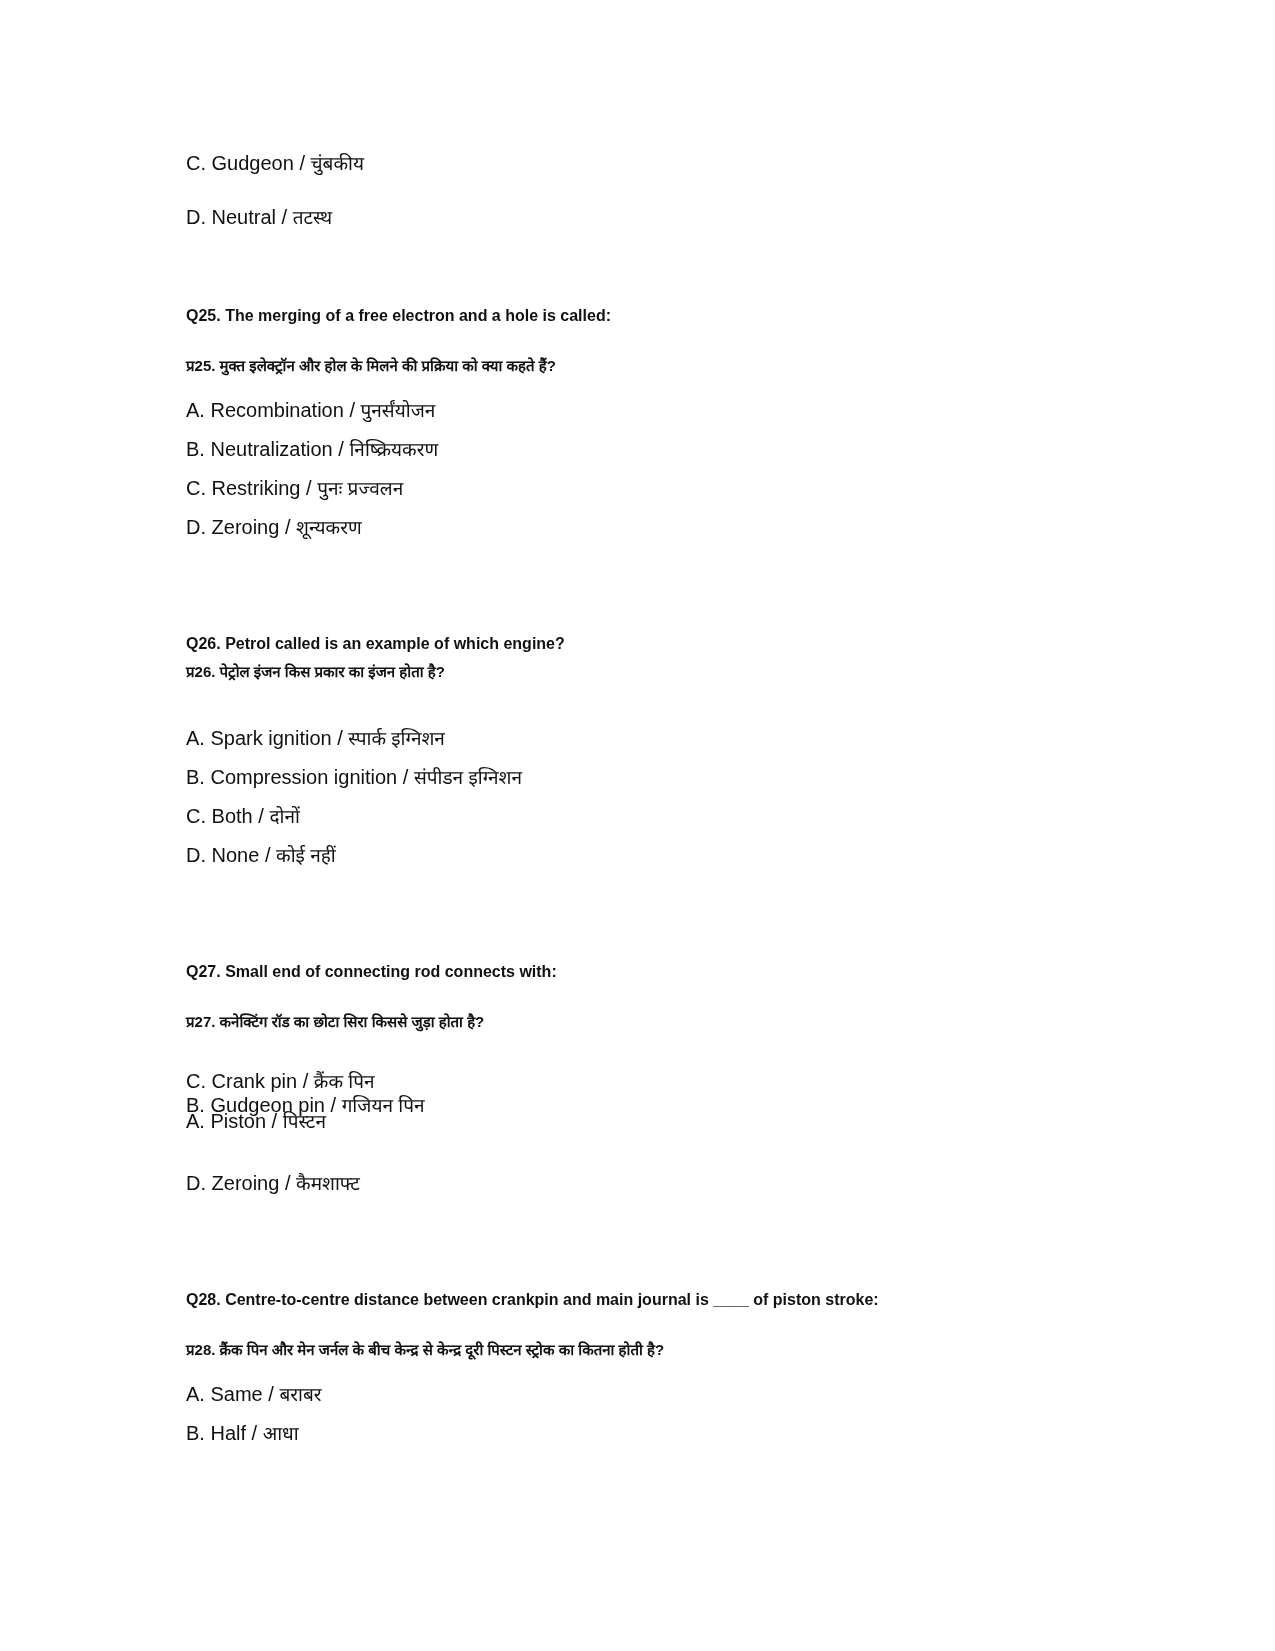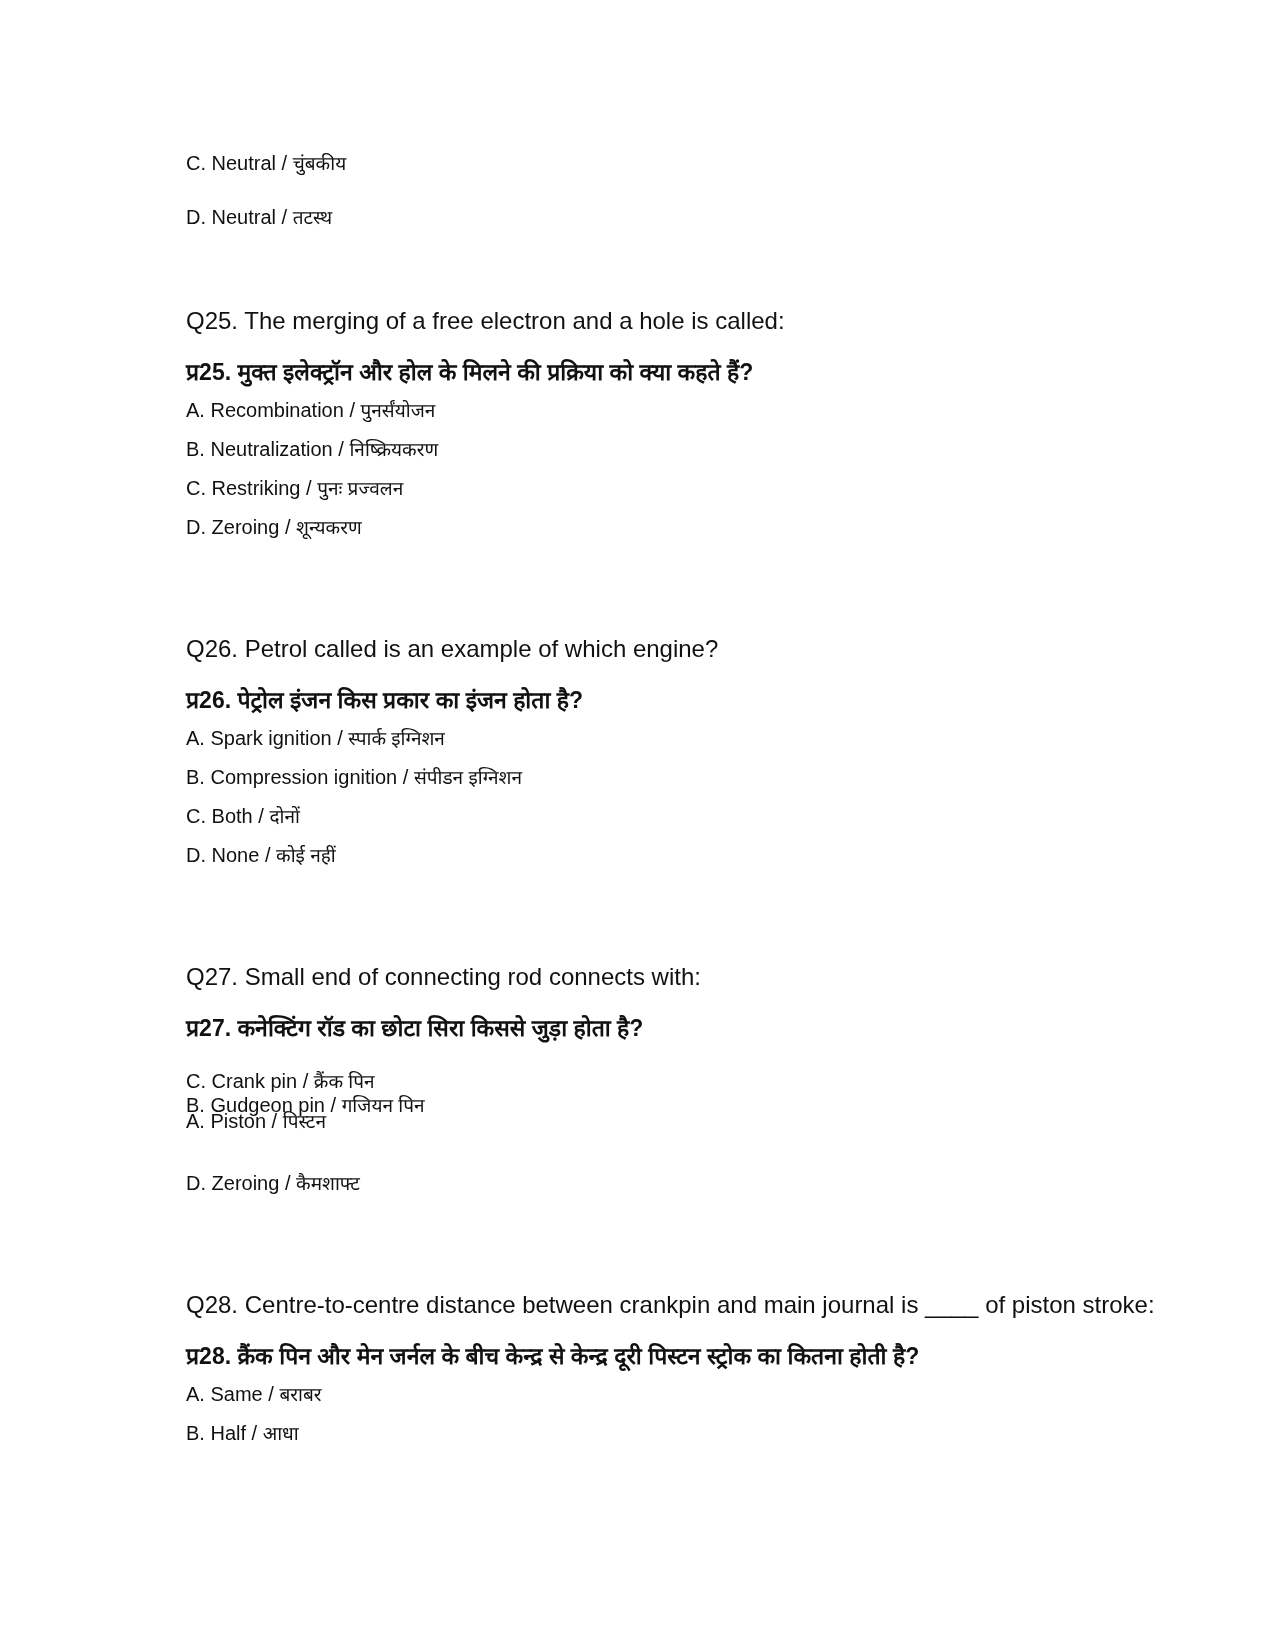--- a/index.html
+++ b/index.html
@@ -1,40 +1,40 @@
 <!DOCTYPE html>
 <html><head>
   <meta charset="utf-8">
   <style>
     html, body { margin: 0; padding: 0; background: #ffffff; }
     body { width: 1275px; height: 1651px; position: relative; overflow: hidden;
       font-family: "Liberation Sans", "DejaVu Sans", sans-serif; color: #111; }
     .page { position: absolute; left: 186px; top: 0; width: 900px; }
     .opt { position: absolute; left: 0; font-size: 20px; white-space: nowrap; }
-    .q-en { position: absolute; left: 0; font-size: 24px; font-weight: normal; white-space: nowrap; }
-    .q-hi { position: absolute; left: 0; font-size: 23px; font-weight: bold; white-space: nowrap; }
+    .q-en { position: absolute; left: 0; font-size: 16px; font-weight: bold; white-space: nowrap; }
+    .q-hi { position: absolute; left: 0; font-size: 15px; font-weight: bold; white-space: nowrap; }
     .opt .hi { font-size: 19px; }
   </style>
 </head>
 <body>
 
 <div class="page">
 
-  <div class="opt" style="top:150px"><span>C. Neutral / </span><span class="hi">चुंबकीय</span></div>
+  <div class="opt" style="top:150px"><span>C. Gudgeon / </span><span class="hi">चुंबकीय</span></div>
   <div class="opt" style="top:204px"><span>D. Neutral / </span><span class="hi">तटस्थ</span></div>
 
   <div class="q-en" style="top:307px">Q25. The merging of a free electron and a hole is called:</div>
   <div class="q-hi" style="top:355px">प्र25. मुक्त इलेक्ट्रॉन और होल के मिलने की प्रक्रिया को क्या कहते हैं?</div>
   <div class="opt" style="top:397px"><span>A. Recombination / </span><span class="hi">पुनर्संयोजन</span></div>
   <div class="opt" style="top:436px"><span>B. Neutralization / </span><span class="hi">निष्क्रियकरण</span></div>
   <div class="opt" style="top:475px"><span>C. Restriking / </span><span class="hi">पुनः प्रज्वलन</span></div>
   <div class="opt" style="top:514px"><span>D. Zeroing / </span><span class="hi">शून्यकरण</span></div>
 
   <div class="q-en" style="top:635px">Q26. Petrol called is an example of which engine?</div>
-  <div class="q-hi" style="top:683px">प्र26. पेट्रोल इंजन किस प्रकार का इंजन होता है?</div>
+  <div class="q-hi" style="top:661px">प्र26. पेट्रोल इंजन किस प्रकार का इंजन होता है?</div>
   <div class="opt" style="top:725px"><span>A. Spark ignition / </span><span class="hi">स्पार्क इग्निशन</span></div>
   <div class="opt" style="top:764px"><span>B. Compression ignition / </span><span class="hi">संपीडन इग्निशन</span></div>
   <div class="opt" style="top:803px"><span>C. Both / </span><span class="hi">दोनों</span></div>
   <div class="opt" style="top:842px"><span>D. None / </span><span class="hi">कोई नहीं</span></div>
 
   <div class="q-en" style="top:963px">Q27. Small end of connecting rod connects with:</div>
   <div class="q-hi" style="top:1011px">प्र27. कनेक्टिंग रॉड का छोटा सिरा किससे जुड़ा होता है?</div>
   <div class="opt" style="top:1108px"><span>A. Piston / </span><span class="hi">पिस्टन</span></div>
   <div class="opt" style="top:1092px"><span>B. Gudgeon pin / </span><span class="hi">गजियन पिन</span></div>
   <div class="opt" style="top:1068px"><span>C. Crank pin / </span><span class="hi">क्रैंक पिन</span></div>

